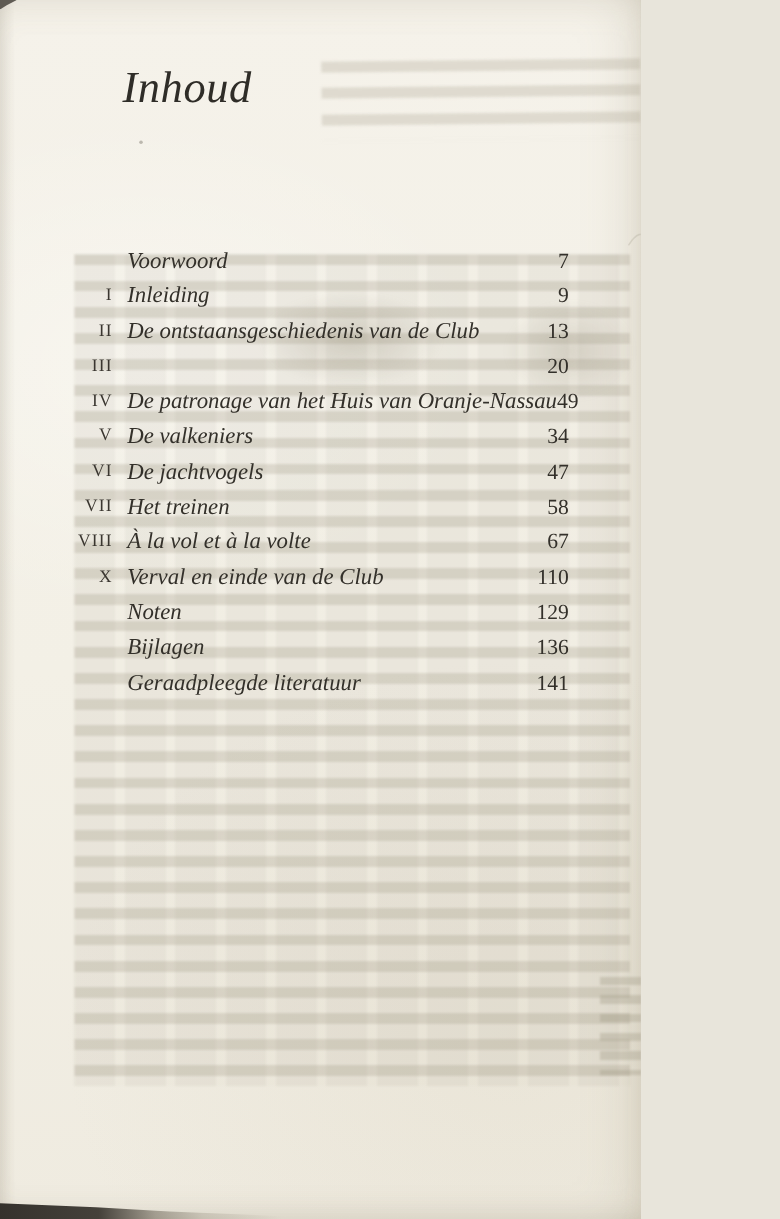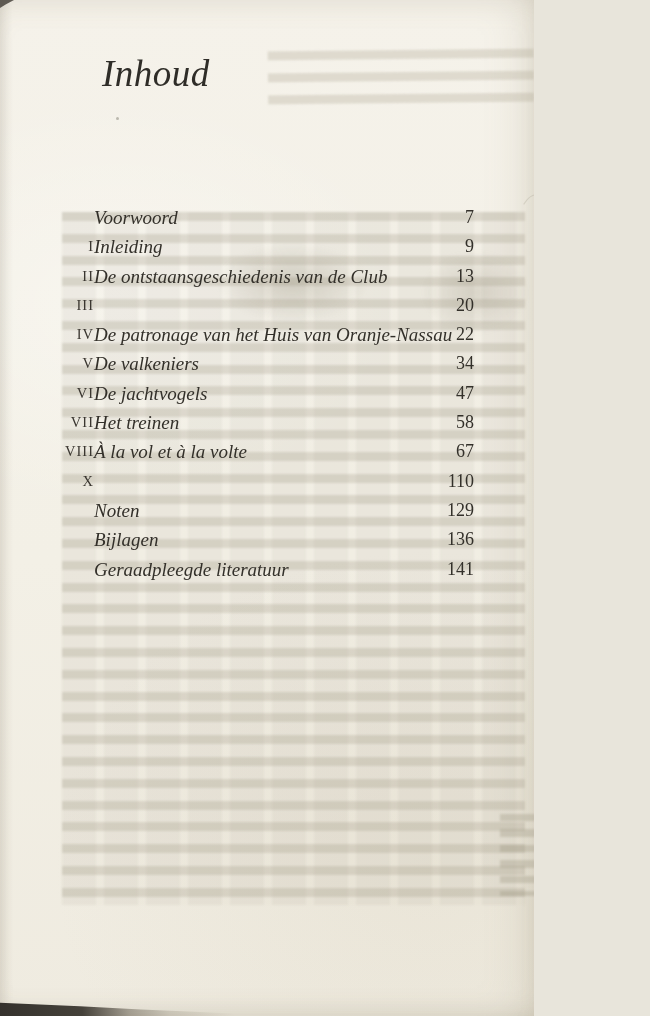--- a/index.html
+++ b/index.html
@@ -54,21 +54,21 @@
     font-style:italic;font-weight:normal;font-size:37px;
     color:#2f2d28;letter-spacing:0.5px;
   }
   .toc{position:absolute;left:62px;top:203px;width:412px;}
   .toc-row{display:flex;height:29.3px;line-height:29.3px;white-space:nowrap;}
   .num{
     width:32px;flex:none;text-align:right;
     font-size:14.5px;color:#3a3630;letter-spacing:1px;
   }
   .ttl{
-    margin-left:0;
+    margin-left:12px;
     font-style:italic;font-size:19px;color:#33302a;
   }
   .pg{margin-left:auto;font-size:18px;color:#33302a;}
 
   
   .speck{
     position:absolute;left:116px;top:117px;width:3px;height:3px;
     border-radius:50%;background:#8d887d;opacity:.55;
   }
   .scribble{position:absolute;left:518px;top:176px;opacity:.55;}
@@ -124,21 +124,21 @@
   </div>
 
   <div class="toc-row">
     <span class="num">III</span>
     <span class="pg">20</span>
   </div>
 
   <div class="toc-row">
     <span class="num">IV</span>
     <span class="ttl">De patronage van het Huis van Oranje-Nassau</span>
-    <span class="pg">22</span>
+    <span class="pg">49</span>
   </div>
 
   <div class="toc-row">
     <span class="num">V</span>
     <span class="ttl">De valkeniers</span>
     <span class="pg">34</span>
   </div>
 
   <div class="toc-row">
     <span class="num">VI</span>
@@ -154,20 +154,21 @@
 
   <div class="toc-row">
     <span class="num">VIII</span>
     <span class="ttl">À la vol et à la volte</span>
     <span class="pg">67</span>
   </div>
 
 
   <div class="toc-row">
     <span class="num">X</span>
+    <span class="ttl">Verval en einde van de Club</span>
     <span class="pg">110</span>
   </div>
 
 
 
   <div class="toc-row">
     <span class="num"></span>
     <span class="ttl">Noten</span>
     <span class="pg">129</span>
   </div>

